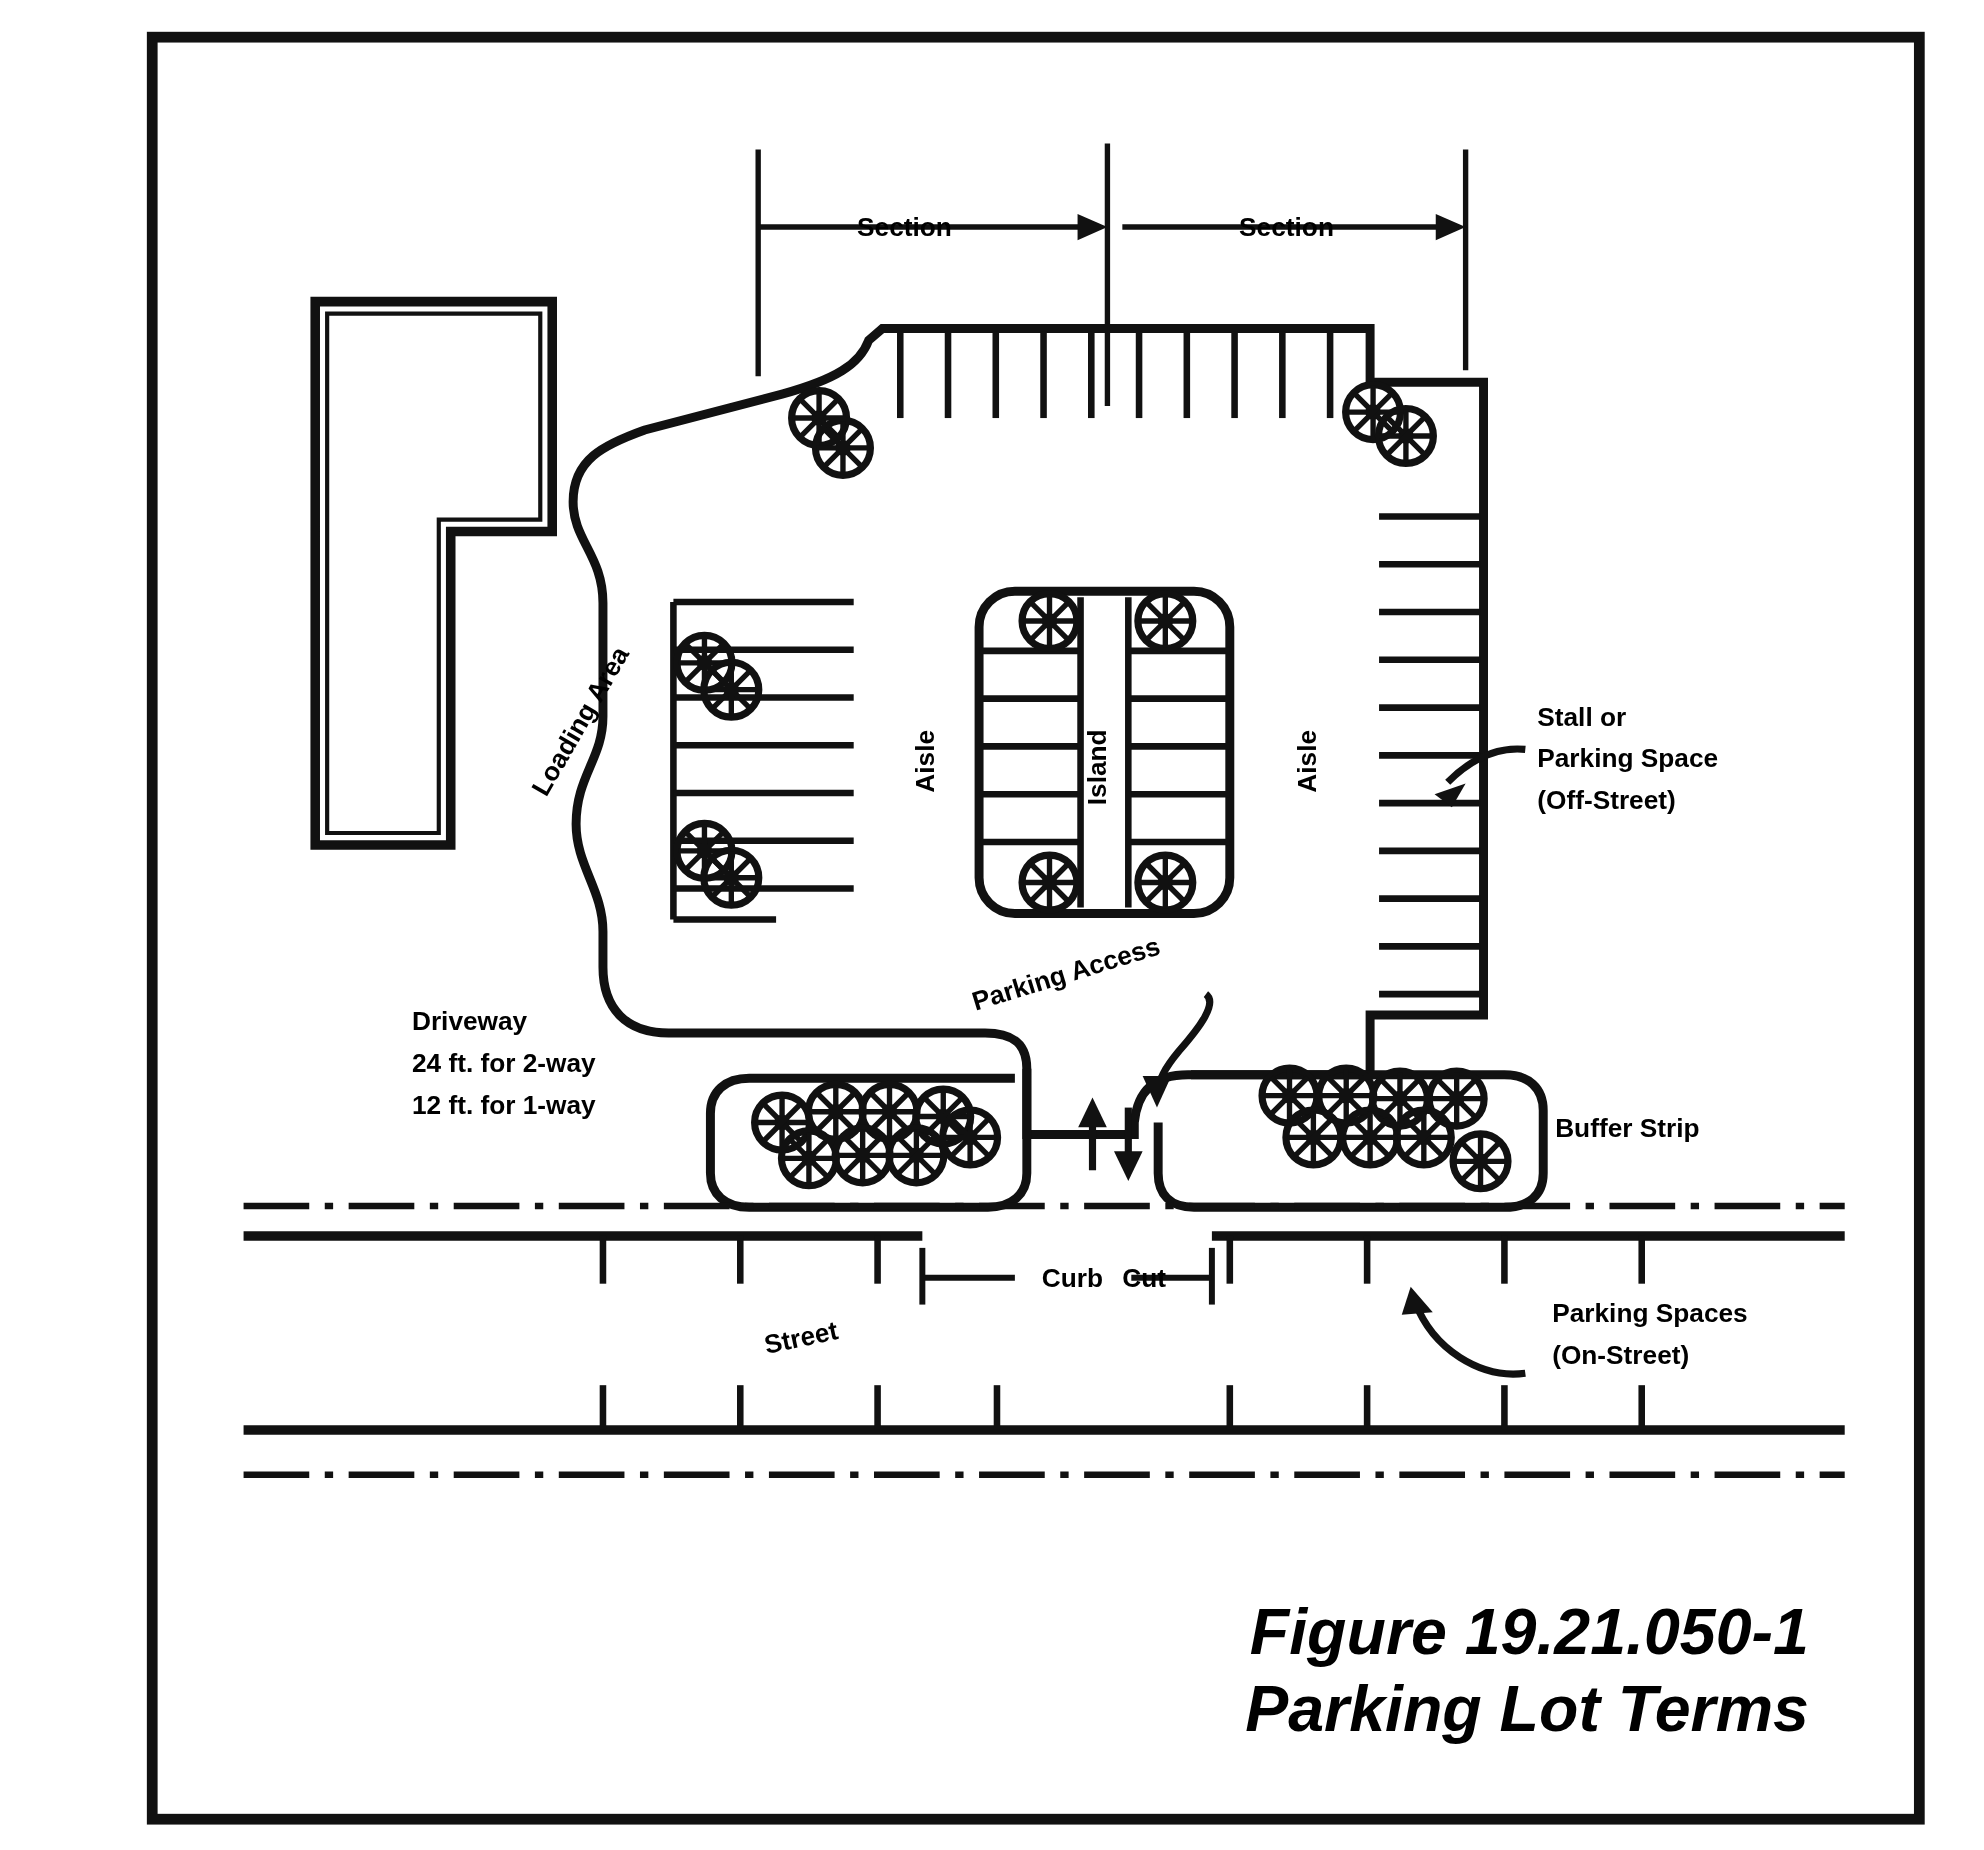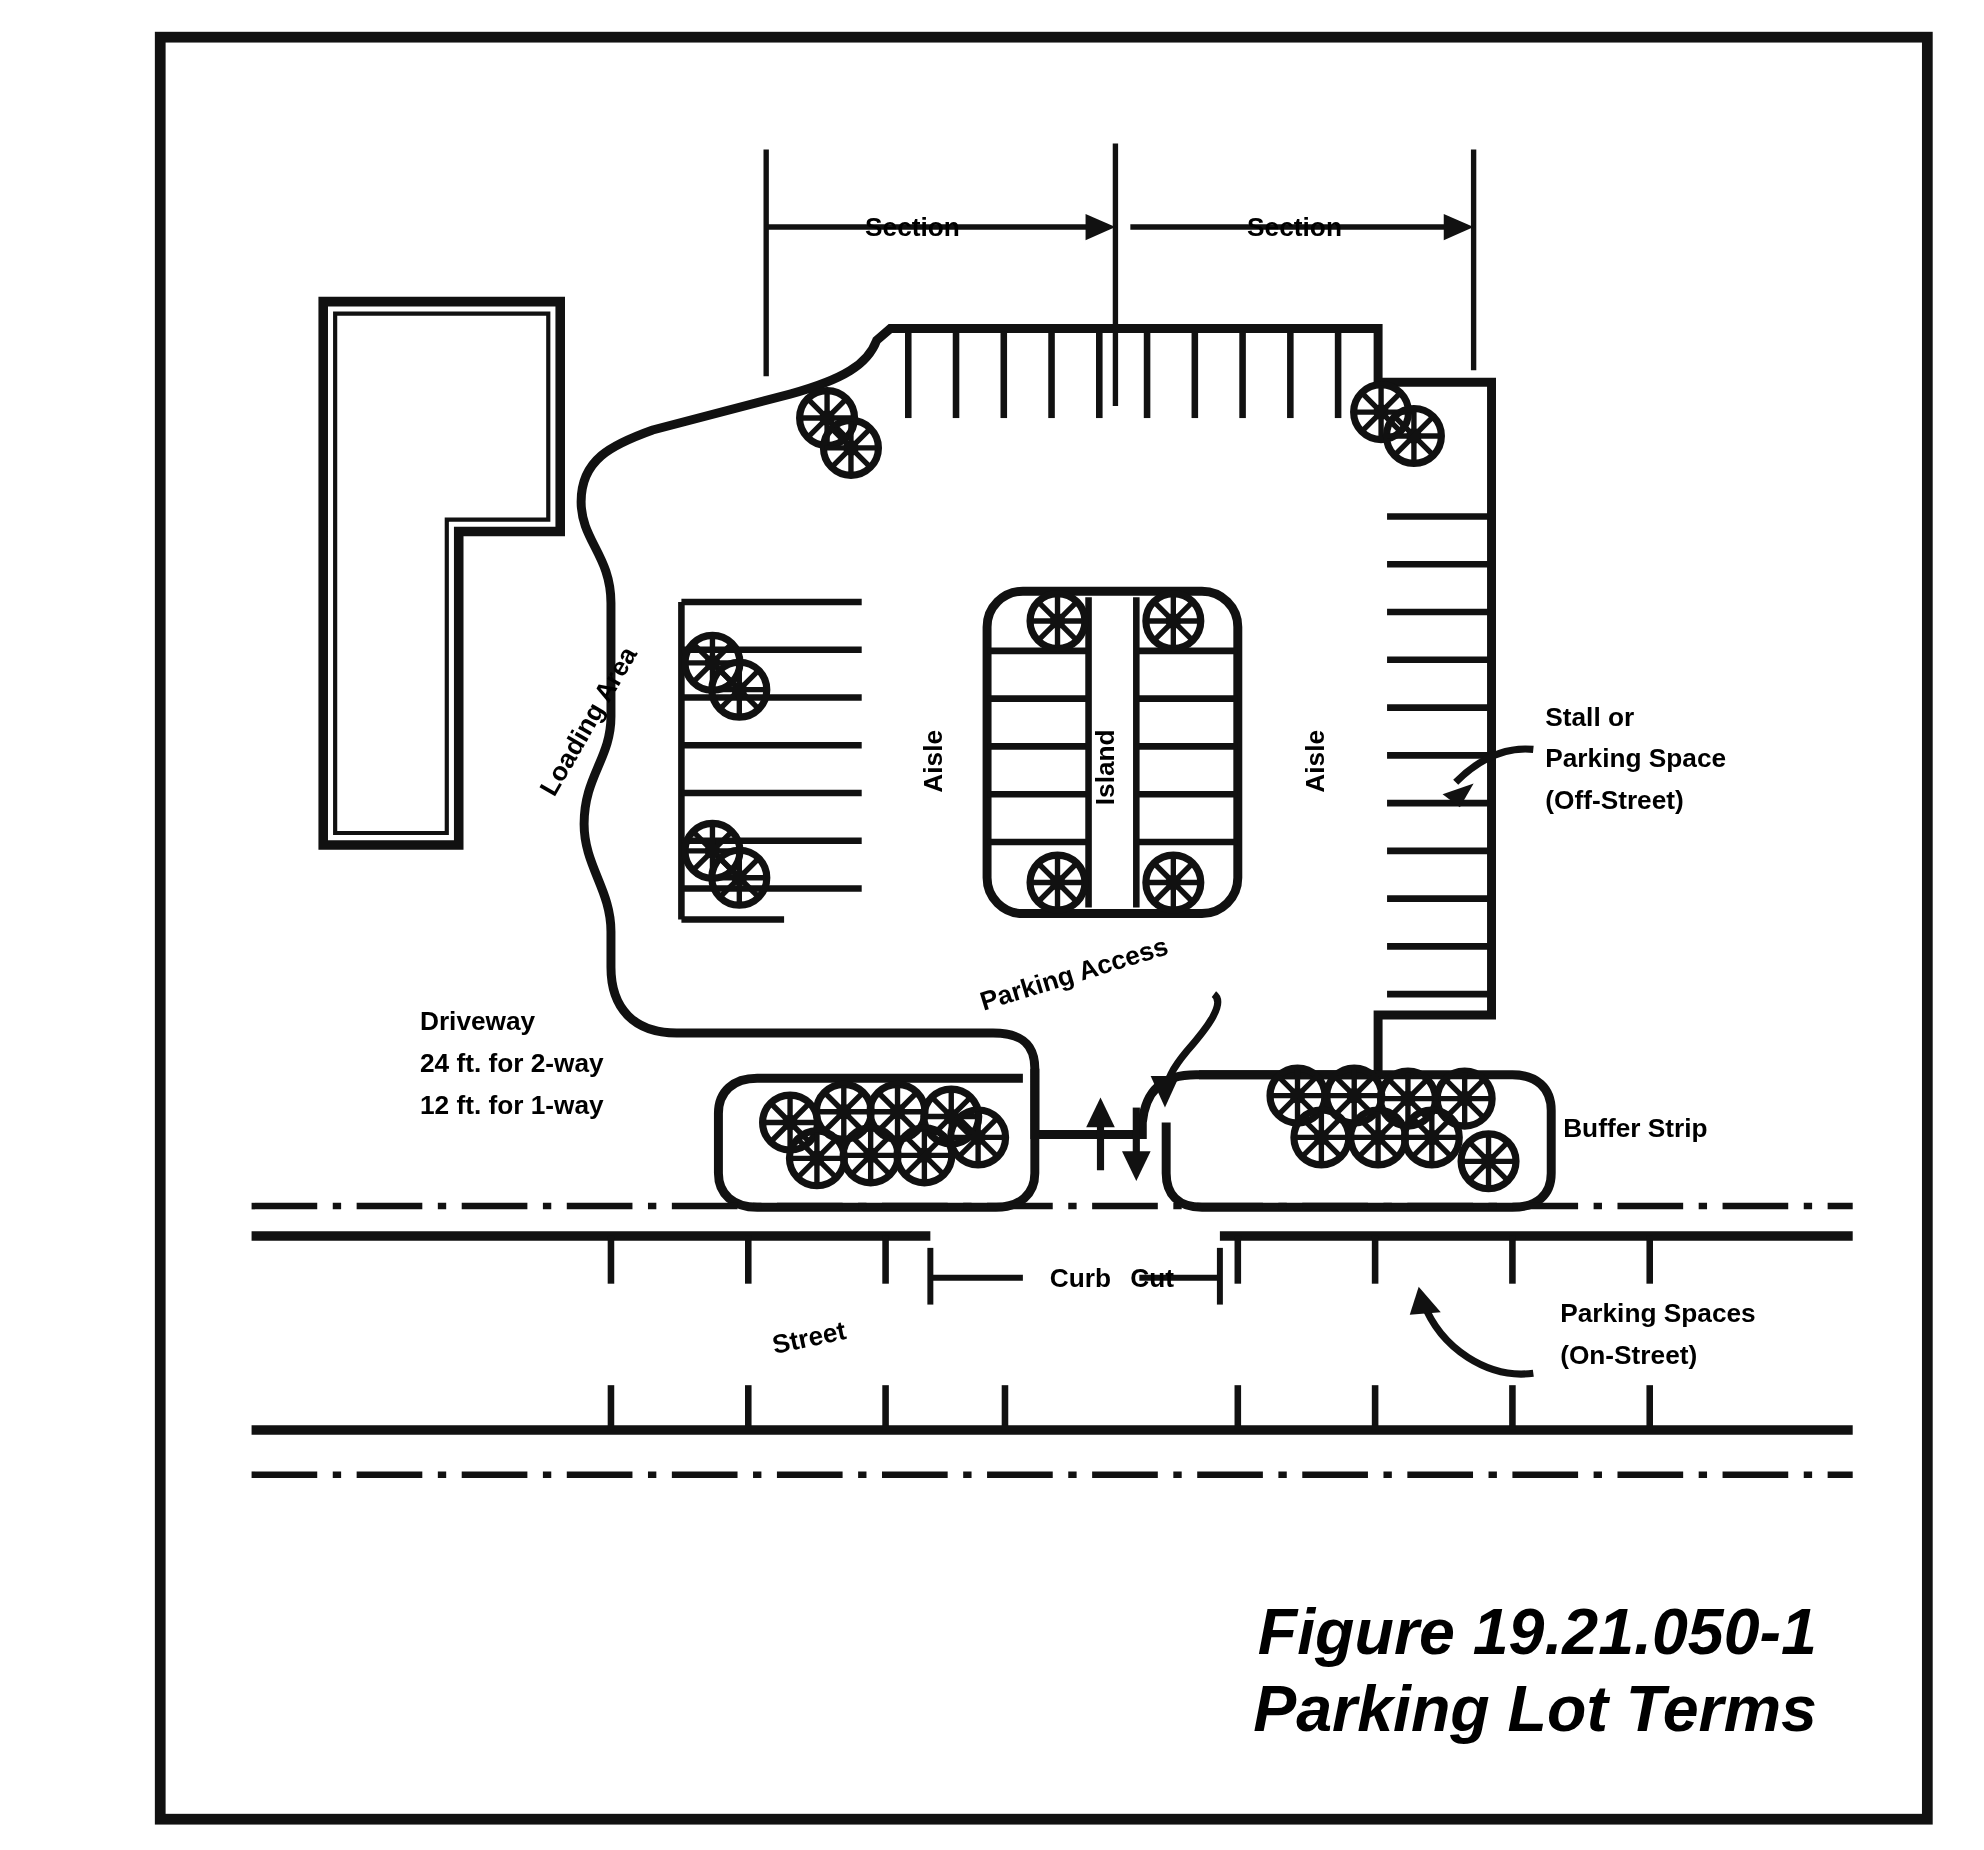--- a/index.html
+++ b/index.html
@@ -9,21 +9,21 @@
   }
   body {
     width: 1985px;
     height: 1851px;
     font-family: "Liberation Sans", sans-serif;
     position: relative;
     overflow: hidden;
   }
   #figure-root {
     position: absolute;
-    left: 8px; top: 0;
+    left: 0; top: 0;
     width: 1748px;
     height: 1851px;
   }
   svg#diagram {
     display: block;
     width: 1985px;
     height: 1851px;
   }
   .lbl {
     font-family: "Liberation Sans", sans-serif;

